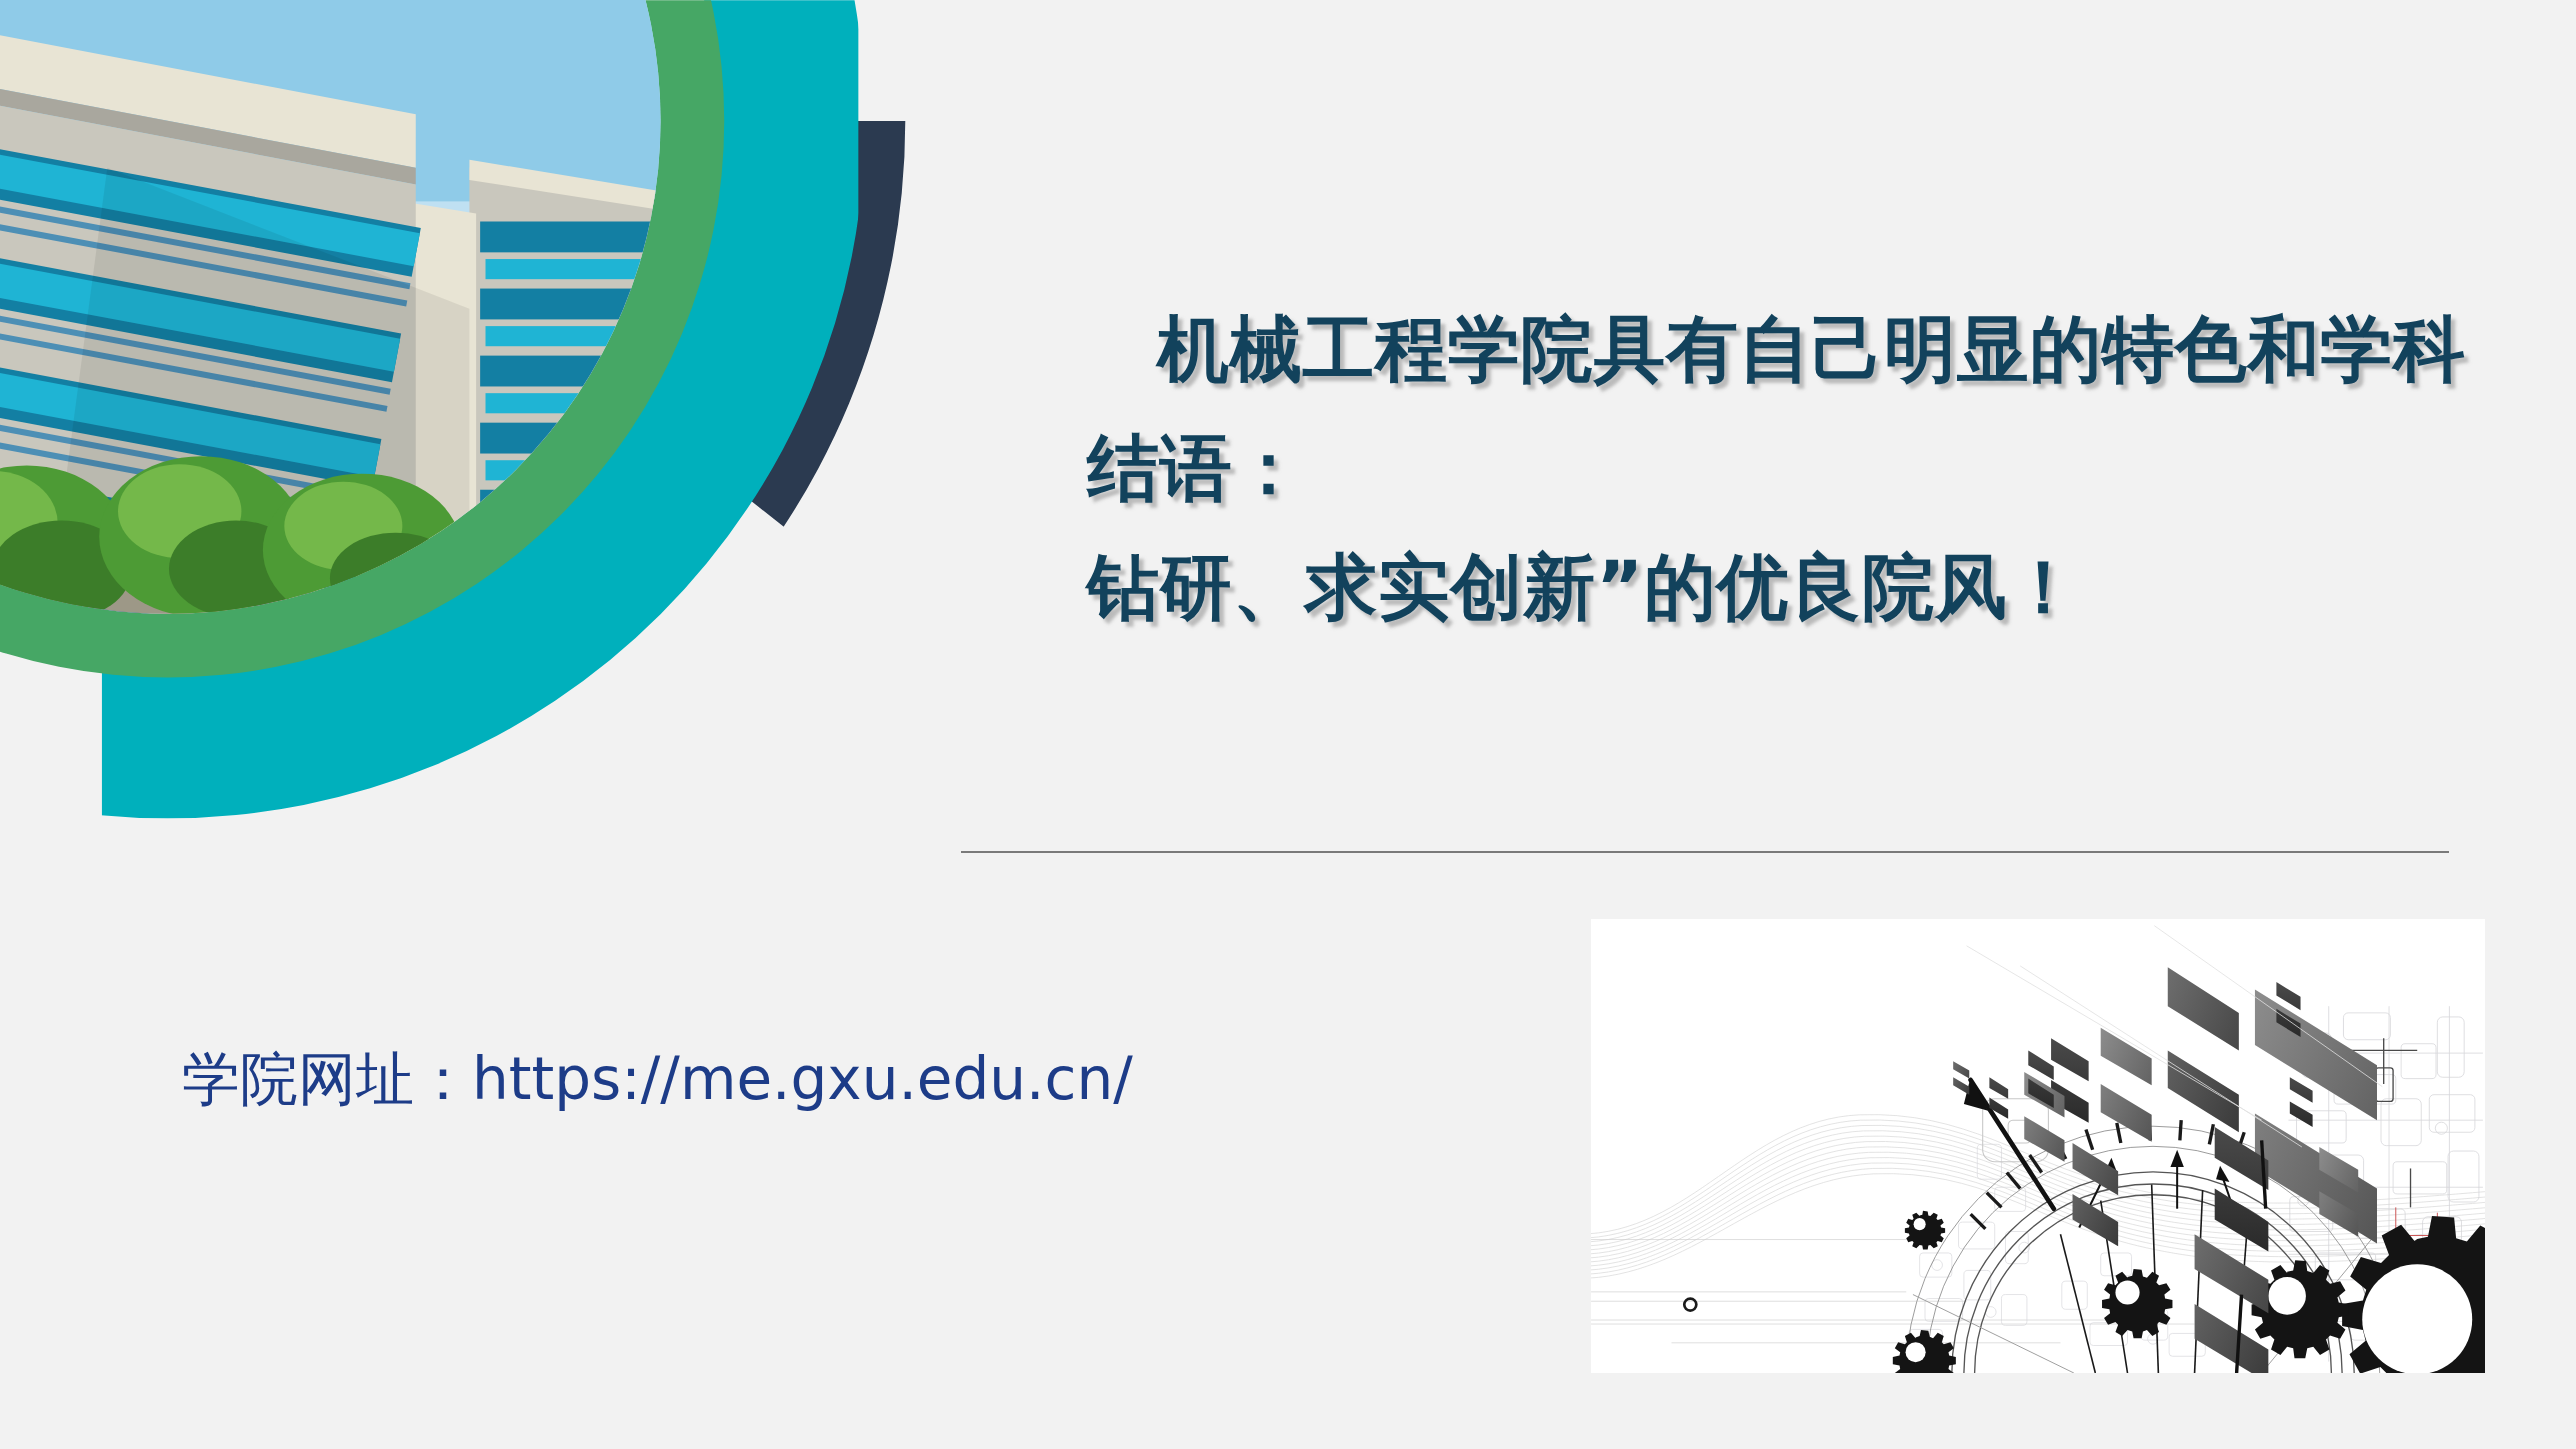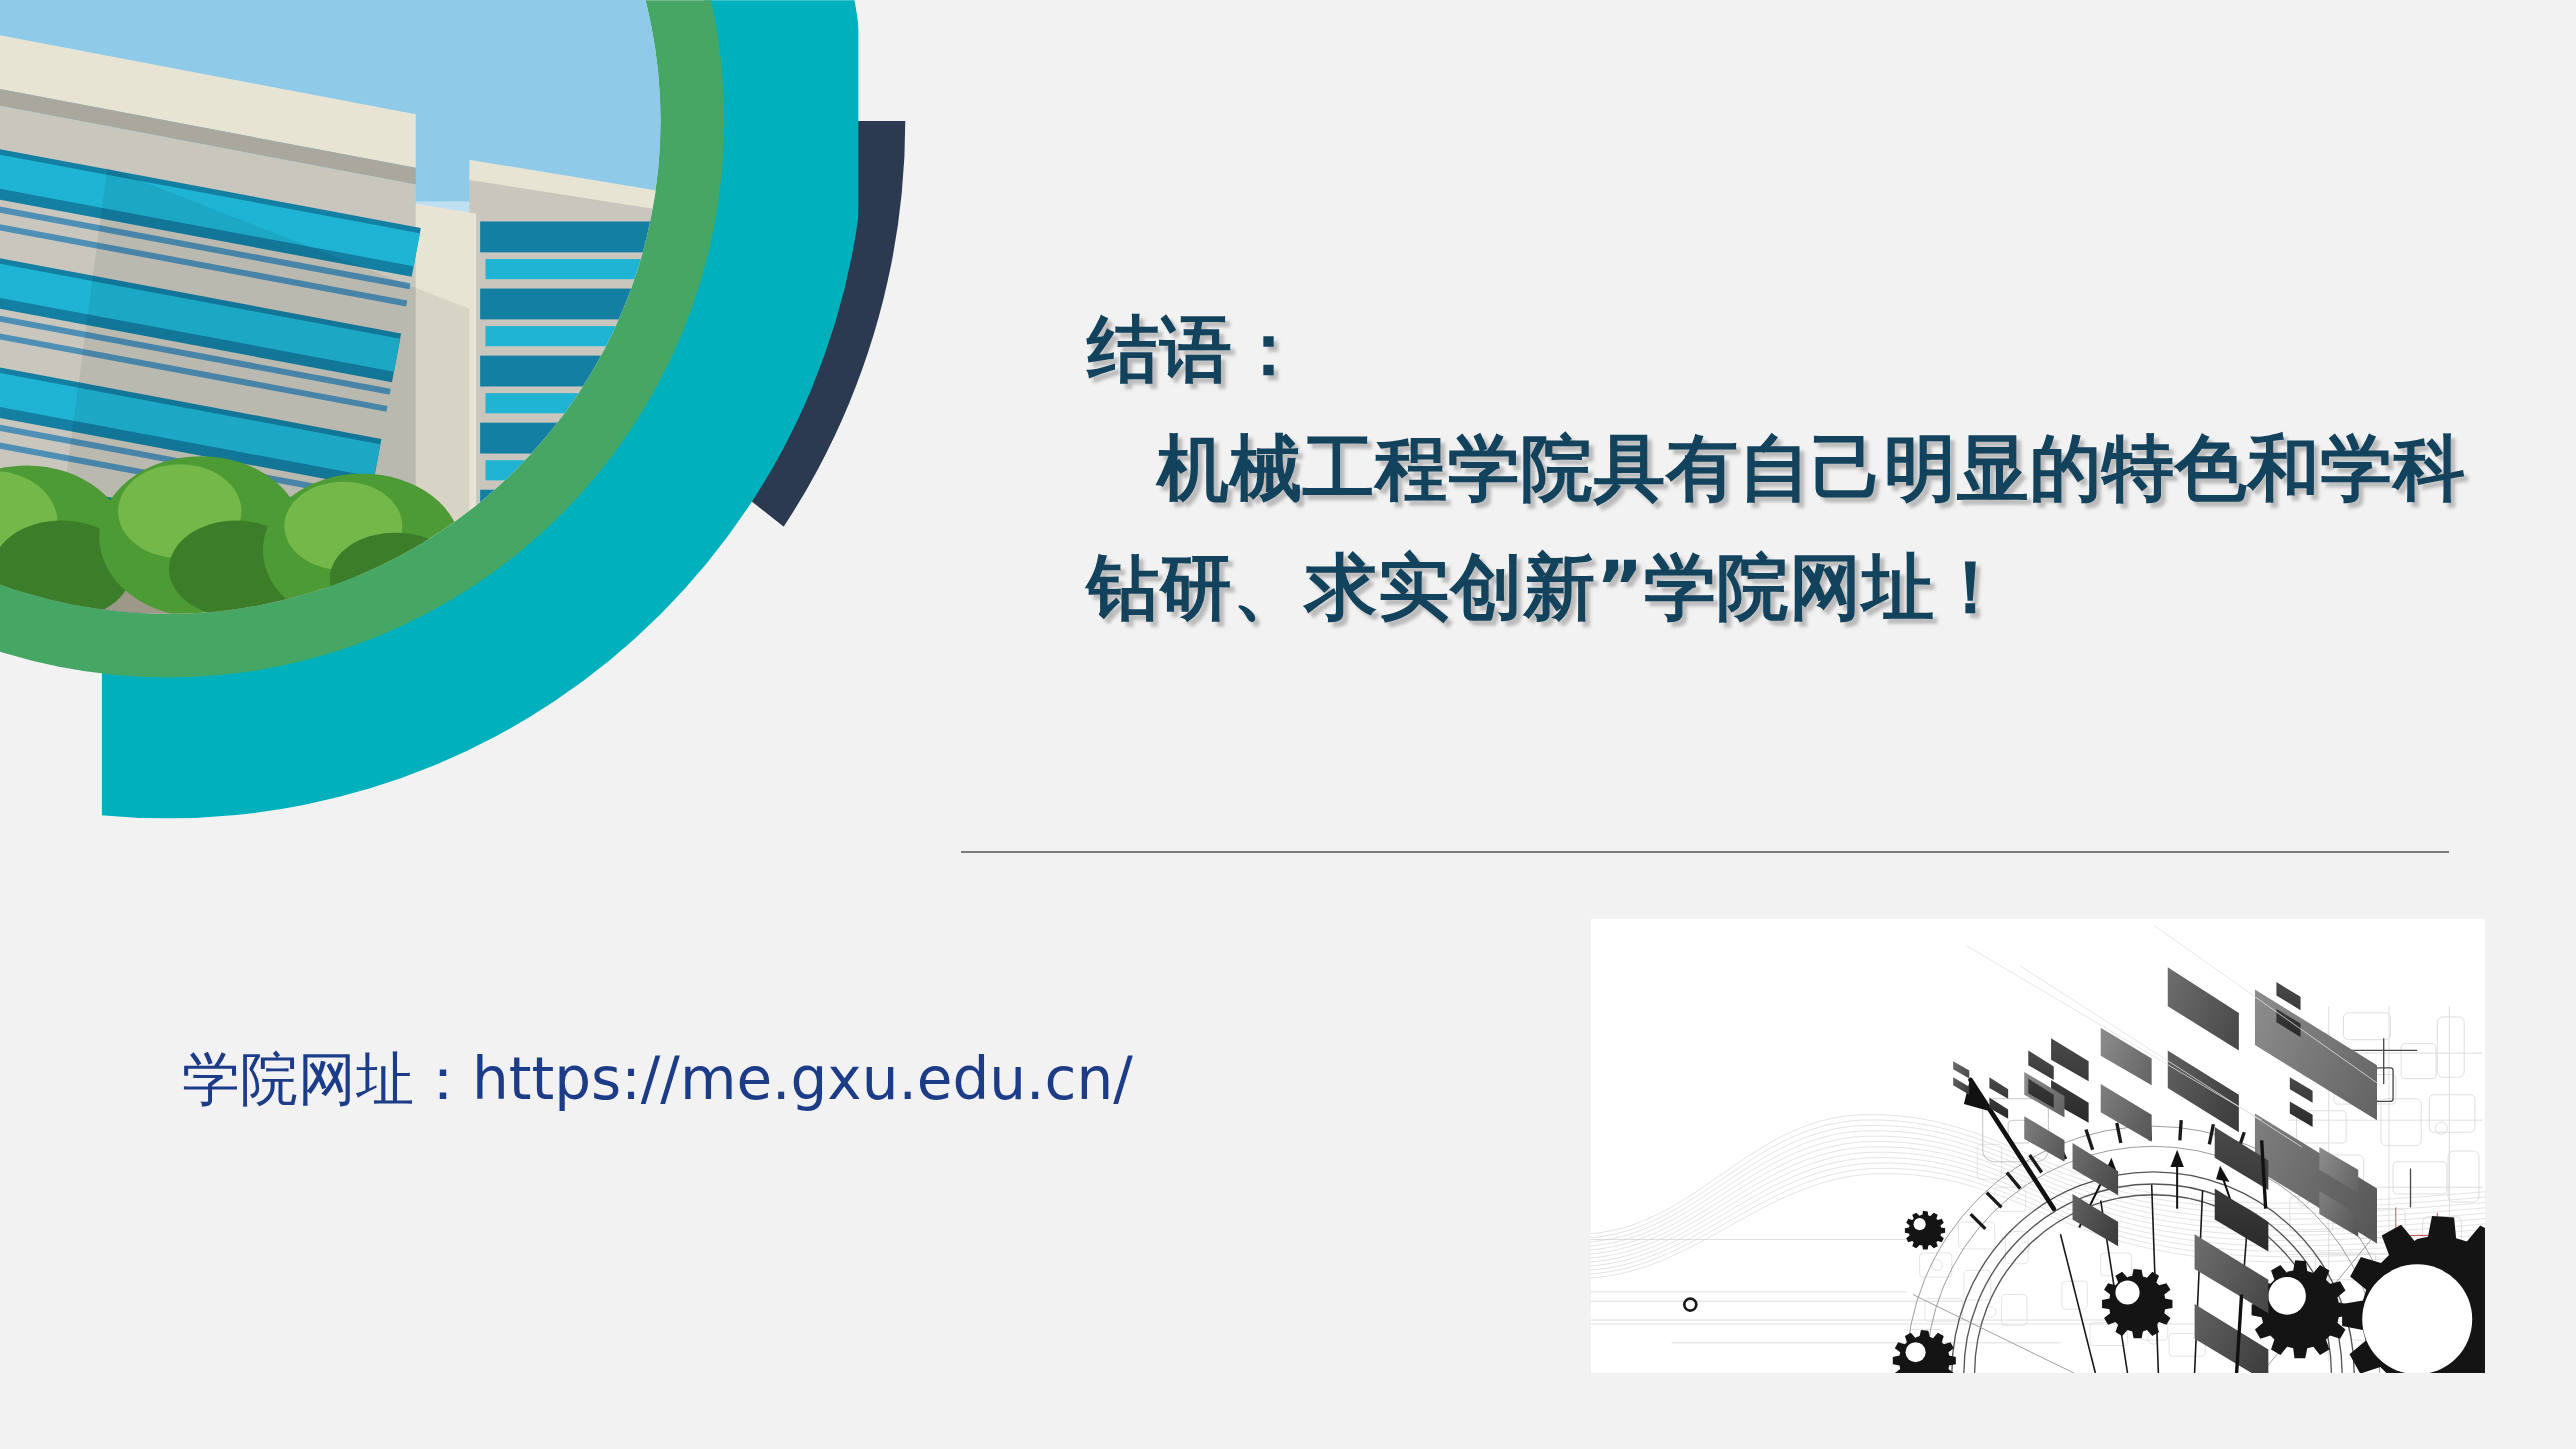--- a/index.html
+++ b/index.html
@@ -259,23 +259,23 @@
           <ellipse class="photo-tree3" cx="512" cy="784" rx="88" ry="66"></ellipse>
           <ellipse class="photo-tree2" cx="590" cy="862" rx="98" ry="68"></ellipse>
           <ellipse class="photo-tree" cx="-180" cy="840" rx="150" ry="112"></ellipse>
           <ellipse class="photo-tree2" cx="-120" cy="876" rx="100" ry="70"></ellipse>
         </g>
       </g>
     </svg>
   </div>
 
   <div id="copy">
+    <div class="copy-line indent">机械工程学院具有自己明显的特色和学科</div>
     <div class="copy-line">结语：</div>
-    <div class="copy-line indent">机械工程学院具有自己明显的特色和学科</div>
-    <div class="copy-line">钻研、求实创新”学院网址！</div>
+    <div class="copy-line">钻研、求实创新”的优良院风！</div>
   </div>
 
   <div id="rule"></div>
 
   <div id="weburl">学院网址：https://me.gxu.edu.cn/</div>
 
   <div id="techimg">
     <svg viewBox="0 0 1333 677" xmlns="http://www.w3.org/2000/svg" aria-hidden="true">
       <defs>
         <linearGradient id="chevA" x1="0" y1="0" x2="1" y2="1">

